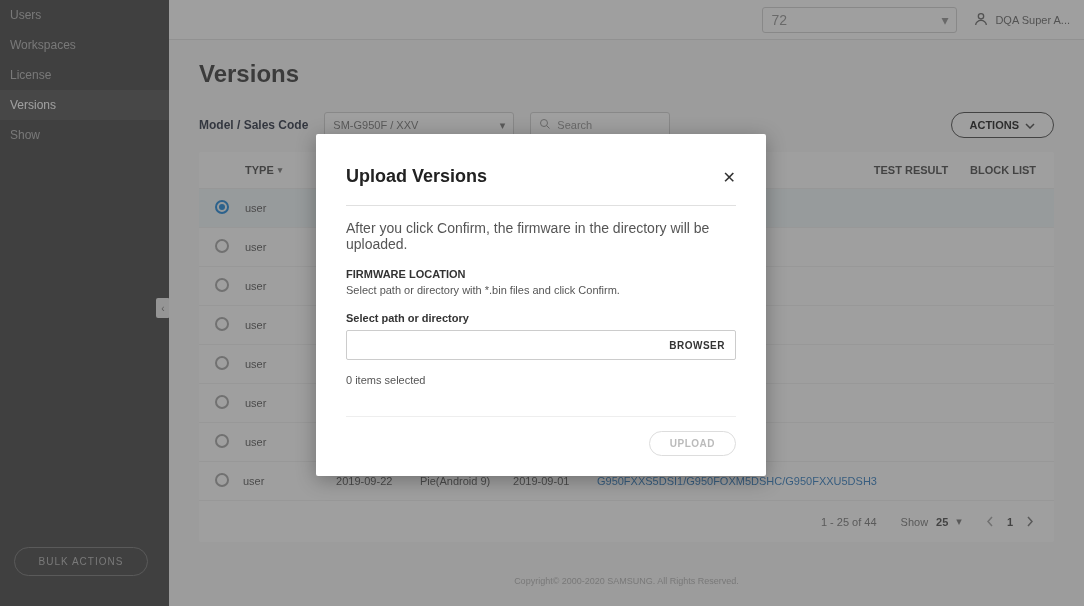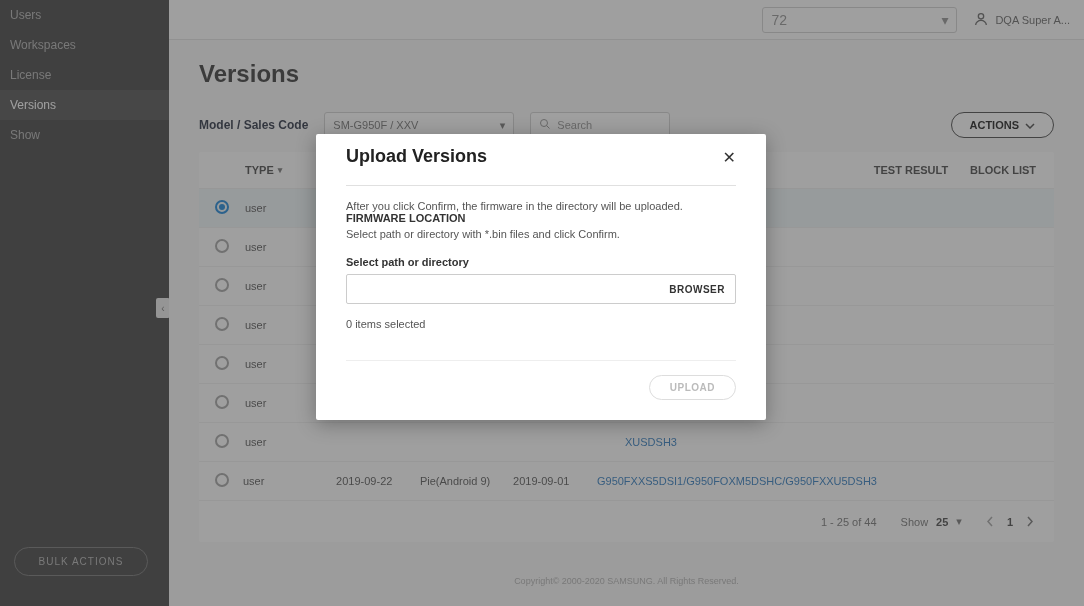--- a/index.html
+++ b/index.html
@@ -50,26 +50,26 @@
     .table-footer { display: flex; align-items: center; justify-content: flex-end; padding: 14px 20px; font-size: 11px; color: #666; gap: 24px; }
     .show-size { display: flex; align-items: center; gap: 8px; }
     .page-size { font-weight: 600; color: #333; }
     .pagination { display: flex; align-items: center; gap: 14px; }
     .page-nav { cursor: pointer; color: #999; display:flex; }
     .page-current { font-weight: 600; color: #333; }
     
     .footer-text { position: absolute; left: 169px; right: 0; bottom: 20px; text-align: center; font-size: 9px; color: #aaa; }
     
     .overlay { position: absolute; inset: 0; background: rgba(80,80,80,0.55); z-index: 10; }
-    .modal { position: absolute; left: 316px; top: 134px; width: 450px; background: #fff; border-radius: 2px; box-shadow: 0 4px 20px rgba(0,0,0,0.3); z-index: 20; padding: 12px 30px 20px; }
+    .modal { position: absolute; left: 316px; top: 134px; width: 450px; background: #fff; border-radius: 2px; box-shadow: 0 4px 20px rgba(0,0,0,0.3); z-index: 20; padding: 32px 30px 20px; }
     .modal-header { display: flex; justify-content: space-between; align-items: flex-start; margin-bottom: 18px; }
     .modal-title { font-size: 18px; font-weight: 700; color: #222; }
     .modal-close { cursor: pointer; font-size: 16px; color: #333; margin-top:2px; }
     .modal-divider { border: none; border-top: 1px solid #e0e0e0; margin-bottom: 14px; }
-    .modal-text { font-size: 11px; color: #555; }
+    .modal-text { font-size: 14px; color: #555; margin-bottom: 16px; }
     .modal-section-title { font-size: 11px; font-weight: 700; color: #333; margin-bottom: 4px; }
     .modal-section-text { font-size: 11px; color: #555; margin-bottom: 16px; }
     .modal-field-label { font-size: 11px; font-weight: 600; color: #333; margin-bottom: 6px; }
     .modal-input-group { border: 1px solid #ccc; border-radius: 2px; height: 30px; display: flex; align-items: center; justify-content: flex-end; padding: 0 10px; margin-bottom: 14px; }
     .modal-browser { font-size: 10px; font-weight: 600; letter-spacing: 0.5px; color: #333; cursor: pointer; }
     .modal-items { font-size: 11px; color: #555; margin-bottom: 30px; }
     .modal-footer-divider { border: none; border-top: 1px solid #eee; margin-bottom: 14px; }
     .modal-actions { display: flex; justify-content: flex-end; }
     .modal-upload-btn { border: 1px solid #ddd; border-radius: 15px; padding: 6px 20px; font-size: 10px; font-weight: 600; color: #bbb; letter-spacing: 0.5px; background: #fff; }
   </style>

